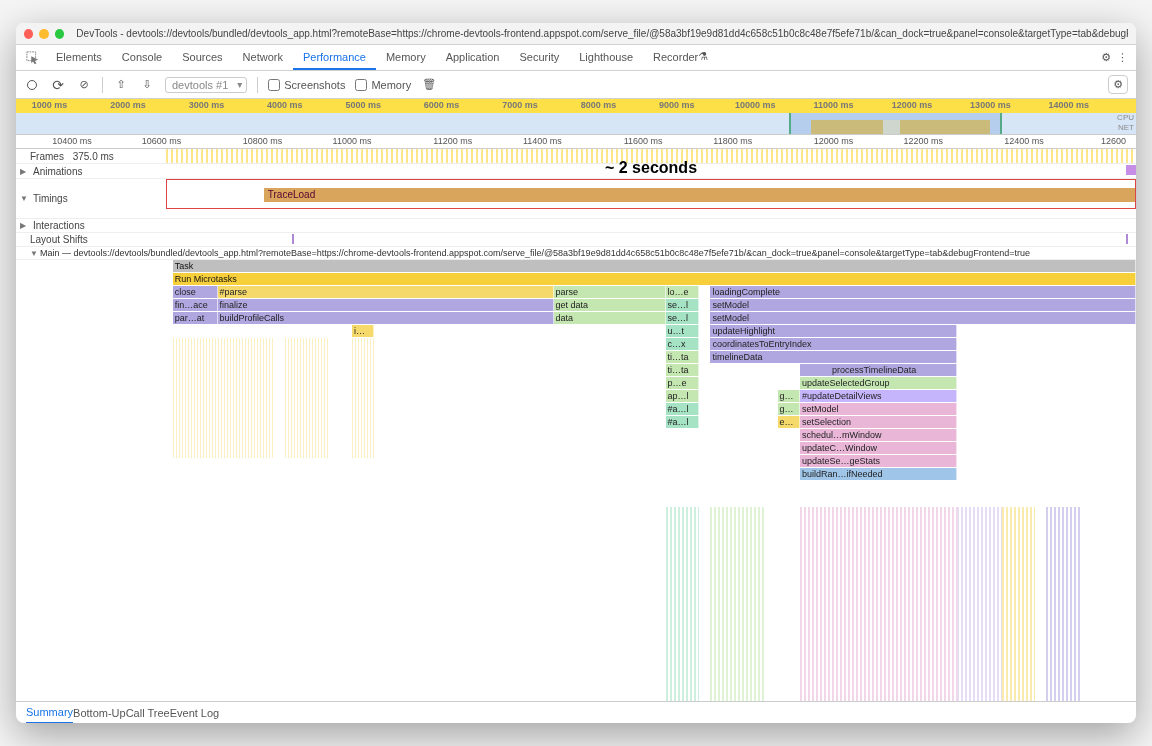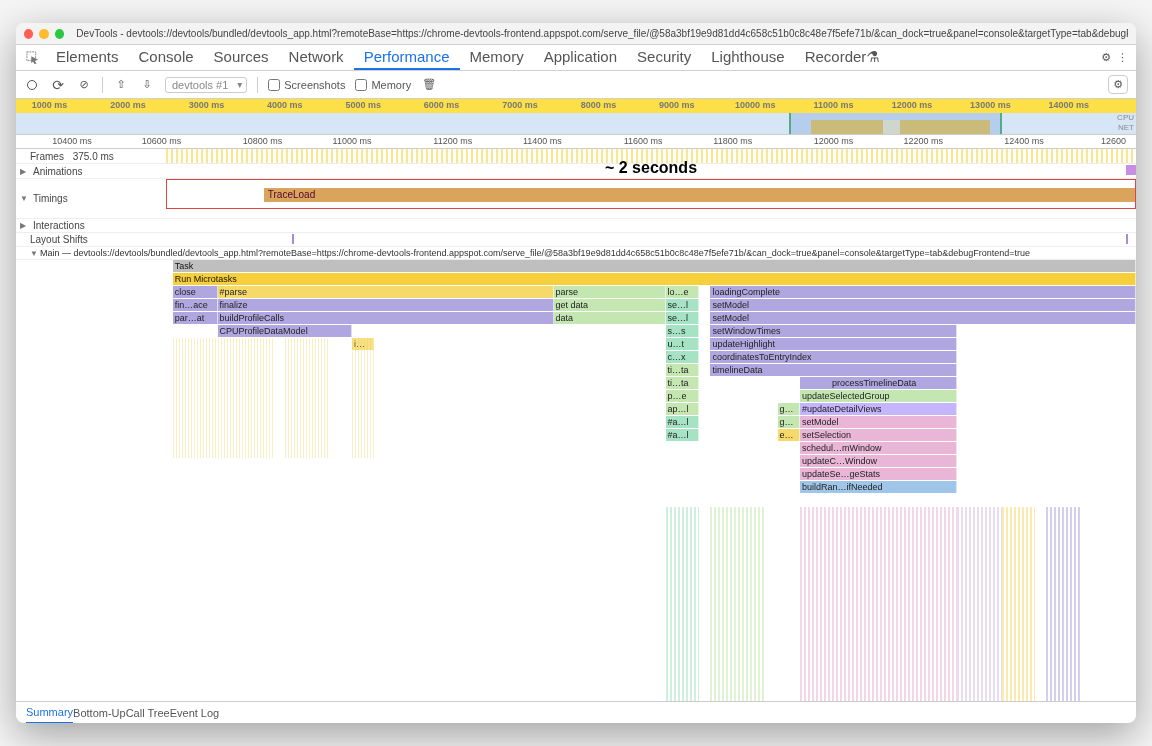--- a/index.html
+++ b/index.html
@@ -8,21 +8,21 @@
 
   
   .titlebar { height: 22px; background: #f3f3f3; border-bottom: 1px solid #d0d0d0; display: flex; align-items: center; padding: 0 8px; gap: 6px; }
   .dot { width: 10px; height: 10px; border-radius: 50%; }
   .dot.red { background: #ff5f57; } .dot.yellow { background: #febc2e; } .dot.green { background: #28c840; }
   .wintitle { font-size: 10px; color: #444; white-space: nowrap; overflow: hidden; text-overflow: clip; margin-left: 6px; }
 
   
   .tabs { height: 26px; border-bottom: 1px solid #d0d0d0; display: flex; align-items: stretch; padding-left: 4px; gap: 0; }
   .tabicon { display:flex; align-items:center; padding:0 6px; color:#666; }
-  .tab { display: flex; align-items: center; padding: 0 10px; font-size: 15px; color: #555; cursor: pointer; border-bottom: 2px solid transparent; }
+  .tab { display: flex; align-items: center; padding: 0 10px; font-size: 11px; color: #555; cursor: pointer; border-bottom: 2px solid transparent; }
   .tab.active { color: #1a73e8; border-bottom-color: #1a73e8; }
   .tabs-spacer { flex: 1; }
   .tabs .right { display:flex; align-items:center; padding:0 8px; color:#555; gap:6px; }
 
   
   .toolbar2 { height: 28px; border-bottom: 1px solid #d0d0d0; display: flex; align-items: center; padding: 0 8px; gap: 10px; color:#555; }
   .toolbar2 .icon { width:16px; height:16px; display:flex; align-items:center; justify-content:center; border:1px solid transparent; border-radius:3px; cursor:pointer; }
   .record { width:10px; height:10px; border:1.5px solid #555; border-radius:50%; }
   .reload { font-size:14px; }
   .divider { width:1px; height:16px; background:#ccc; }
@@ -268,25 +268,20 @@
           <div class="seg c-purple" style="left: 62%; width: 38%;">setModel</div>
         </div>
         <div class="fl-row">
           <div class="seg c-purple" style="left: 14%; width: 4%;">par…at</div>
           <div class="seg c-purple" style="left: 18%; width: 30%;">buildProfileCalls</div>
           <div class="seg c-green" style="left: 48%; width: 10%;">data</div>
           <div class="seg c-green2" style="left: 58%; width: 3%;">se…l</div>
           <div class="seg c-purple" style="left: 62%; width: 38%;">setModel</div>
         </div>
         <div class="fl-row">
-          <div class="seg c-purple" style="left: 18%; width: 12%;">CPUProfileDataModel</div>
-          <div class="seg c-green2" style="left: 58%; width: 3%;">s…s</div>
-          <div class="seg c-purple" style="left: 62%; width: 22%;">setWindowTimes</div>
-        </div>
-        <div class="fl-row">
           <div class="seg c-yellow" style="left: 30%; width: 2%;">i…</div>
           <div class="seg c-green2" style="left: 58%; width: 3%;">u…t</div>
           <div class="seg c-purple" style="left: 62%; width: 22%;">updateHighlight</div>
         </div>
         <div class="fl-row">
           <div class="seg c-green2" style="left: 58%; width: 3%;">c…x</div>
           <div class="seg c-purple" style="left: 62%; width: 22%;">coordinatesToEntryIndex</div>
         </div>
         <div class="fl-row">
           <div class="seg c-green" style="left: 58%; width: 3%;">ti…ta</div>

